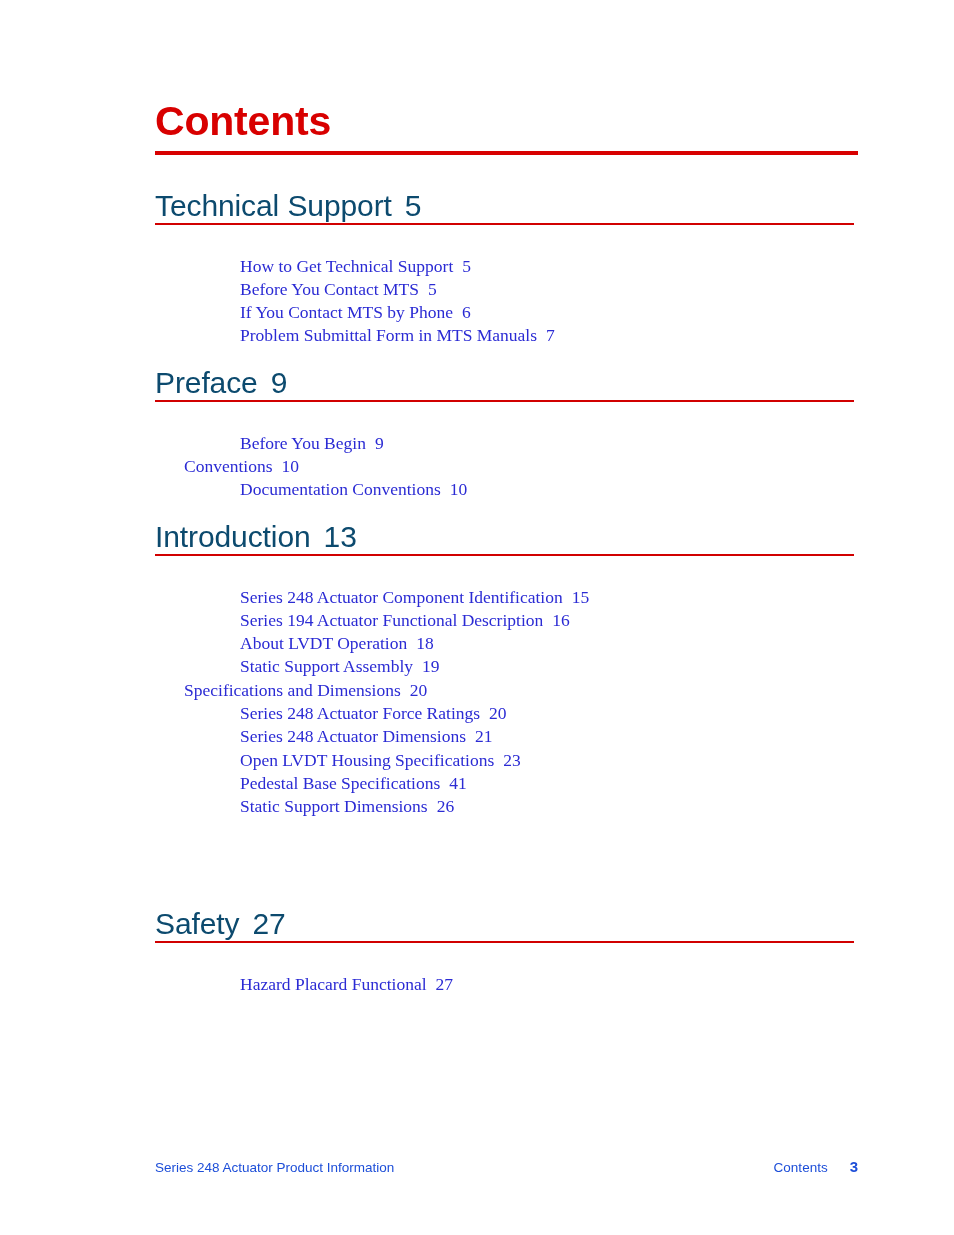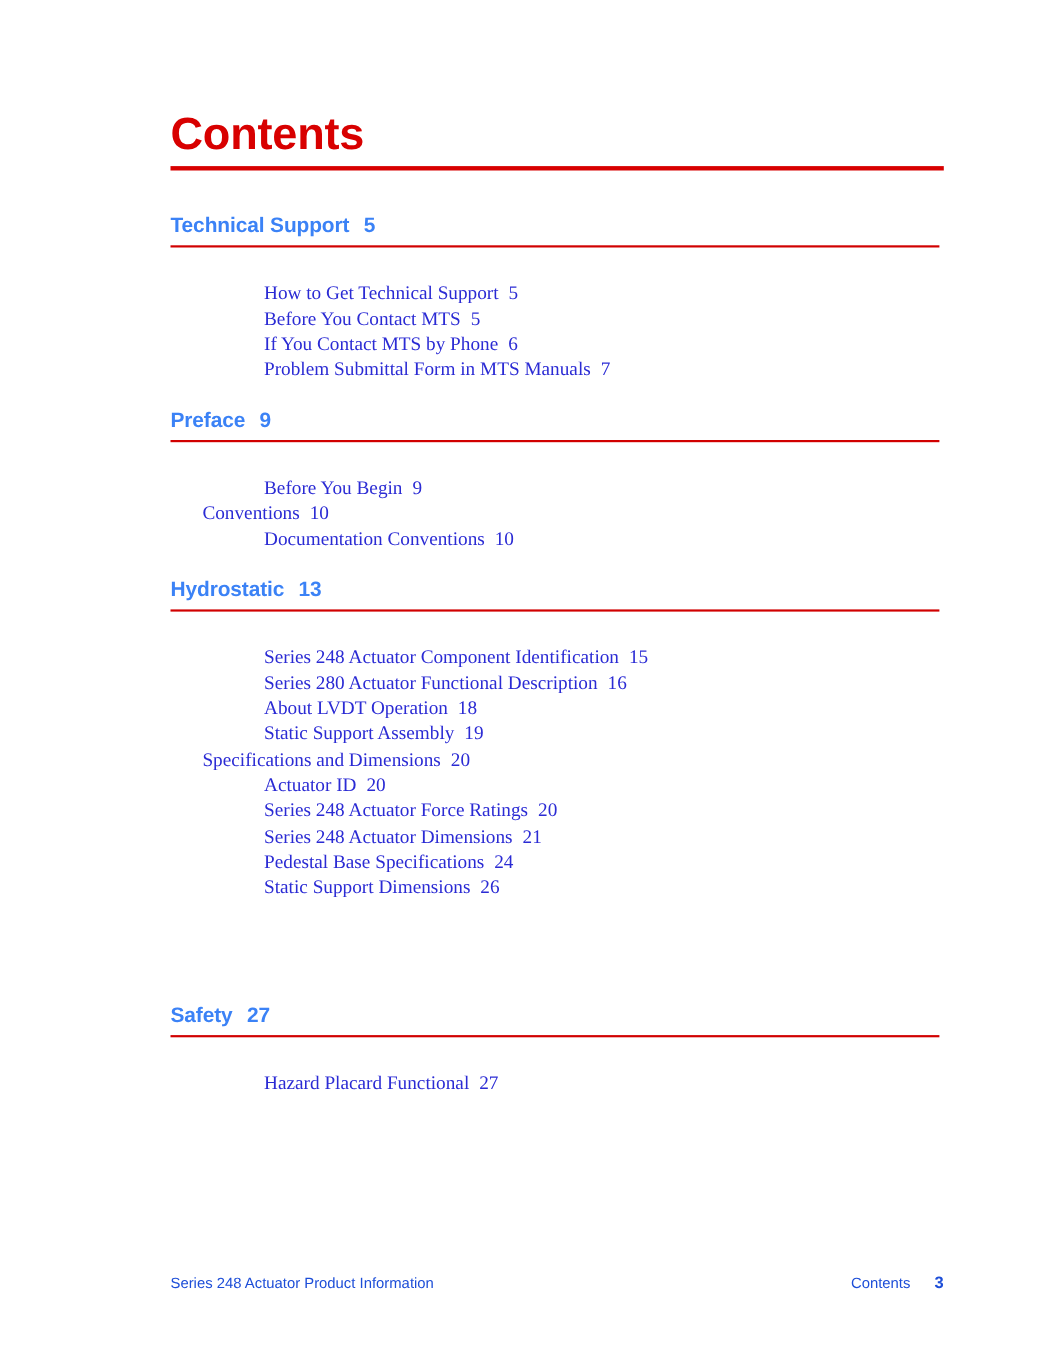--- a/index.html
+++ b/index.html
@@ -49,24 +49,24 @@
   }
 
   
   .section {
     position: absolute;
     left: 139px;
     width: 703px;
   }
   .section-head {
     font-family: "Liberation Sans Narrow", "Liberation Sans", "DejaVu Sans", sans-serif;
-    font-weight: bold;
-    font-size: 19px;
+    font-weight: normal;
+    font-size: 30px;
     line-height: 26px;
-    color: #3b82f6;
+    color: #0c4a6e;
     white-space: nowrap;
     letter-spacing: -0.1px;
   }
   .section-head .gap {
     display: inline-block;
     width: 13px;
   }
   .rule-thin {
     margin-top: 4px;
     height: 1.6px;
@@ -137,32 +137,32 @@
       <div class="section" style="top: 370px;">
         <div class="section-head"><span>Preface</span><span class="gap"></span><span>9</span></div>
         <div class="rule-thin"></div>
         <div class="entries">
           <div class="entry lvl2"><span>Before You Begin</span><span class="pg">9</span></div>
           <div class="entry lvl1"><span>Conventions</span><span class="pg">10</span></div>
           <div class="entry lvl2"><span>Documentation Conventions</span><span class="pg">10</span></div>
         </div>
       </div>
       <div class="section" style="top: 524px;">
-        <div class="section-head"><span>Hydrostatic</span><span class="gap"></span><span>13</span></div>
+        <div class="section-head"><span>Introduction</span><span class="gap"></span><span>13</span></div>
         <div class="rule-thin"></div>
         <div class="entries">
           <div class="entry lvl2"><span>Series 248 Actuator Component Identification</span><span class="pg">15</span></div>
-          <div class="entry lvl2"><span>Series 280 Actuator Functional Description</span><span class="pg">16</span></div>
+          <div class="entry lvl2"><span>Series 194 Actuator Functional Description</span><span class="pg">16</span></div>
           <div class="entry lvl2"><span>About LVDT Operation</span><span class="pg">18</span></div>
           <div class="entry lvl2"><span>Static Support Assembly</span><span class="pg">19</span></div>
           <div class="entry lvl1"><span>Specifications and Dimensions</span><span class="pg">20</span></div>
-          <div class="entry lvl2"><span>Actuator ID</span><span class="pg">20</span></div>
           <div class="entry lvl2"><span>Series 248 Actuator Force Ratings</span><span class="pg">20</span></div>
           <div class="entry lvl2"><span>Series 248 Actuator Dimensions</span><span class="pg">21</span></div>
-          <div class="entry lvl2"><span>Pedestal Base Specifications</span><span class="pg">24</span></div>
+          <div class="entry lvl2"><span>Open LVDT Housing Specifications</span><span class="pg">23</span></div>
+          <div class="entry lvl2"><span>Pedestal Base Specifications</span><span class="pg">41</span></div>
           <div class="entry lvl2"><span>Static Support Dimensions</span><span class="pg">26</span></div>
         </div>
       </div>
       <div class="section" style="top: 911px;">
         <div class="section-head"><span>Safety</span><span class="gap"></span><span>27</span></div>
         <div class="rule-thin"></div>
         <div class="entries">
           <div class="entry lvl2"><span>Hazard Placard Functional</span><span class="pg">27</span></div>
         </div>
       </div>

